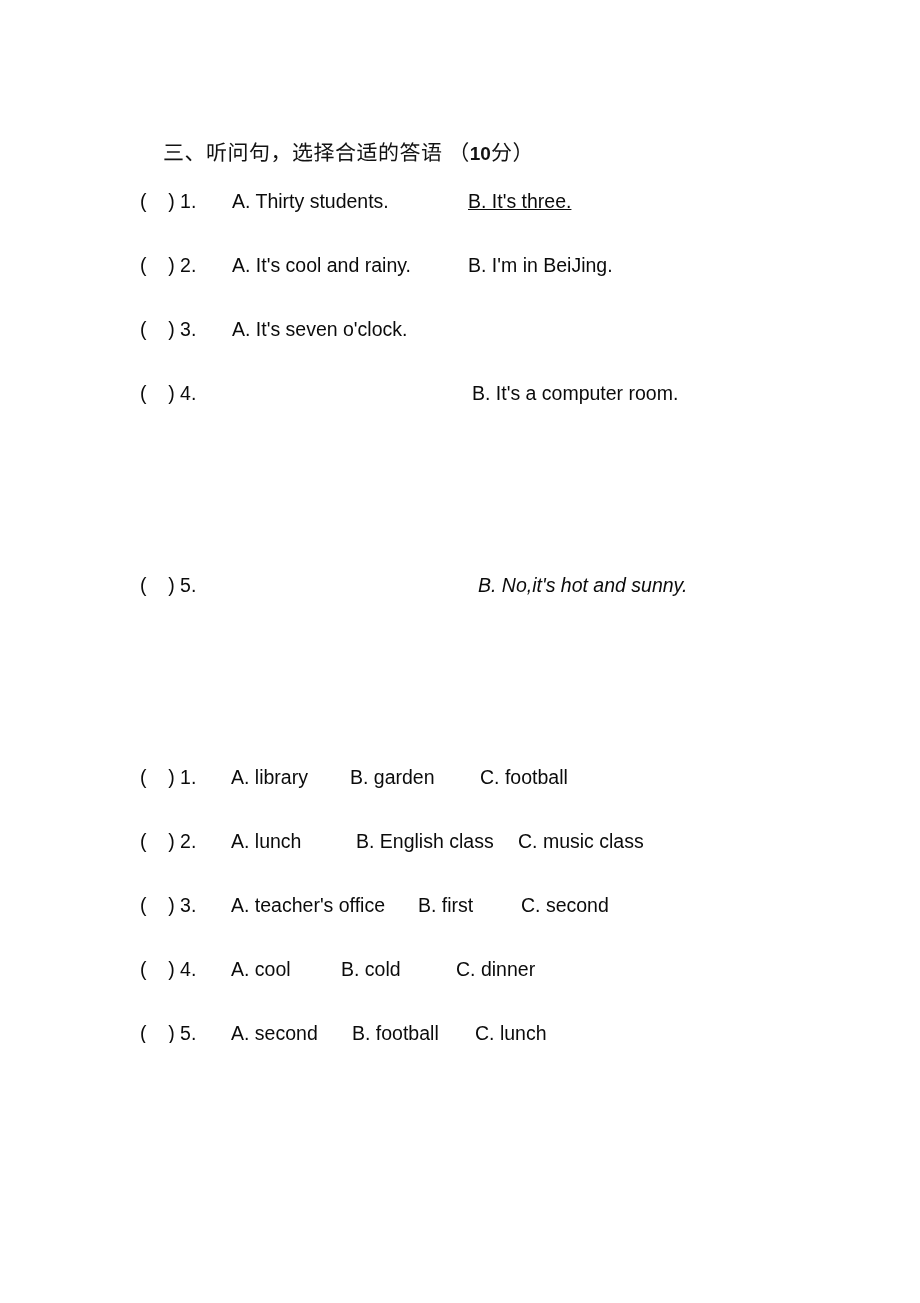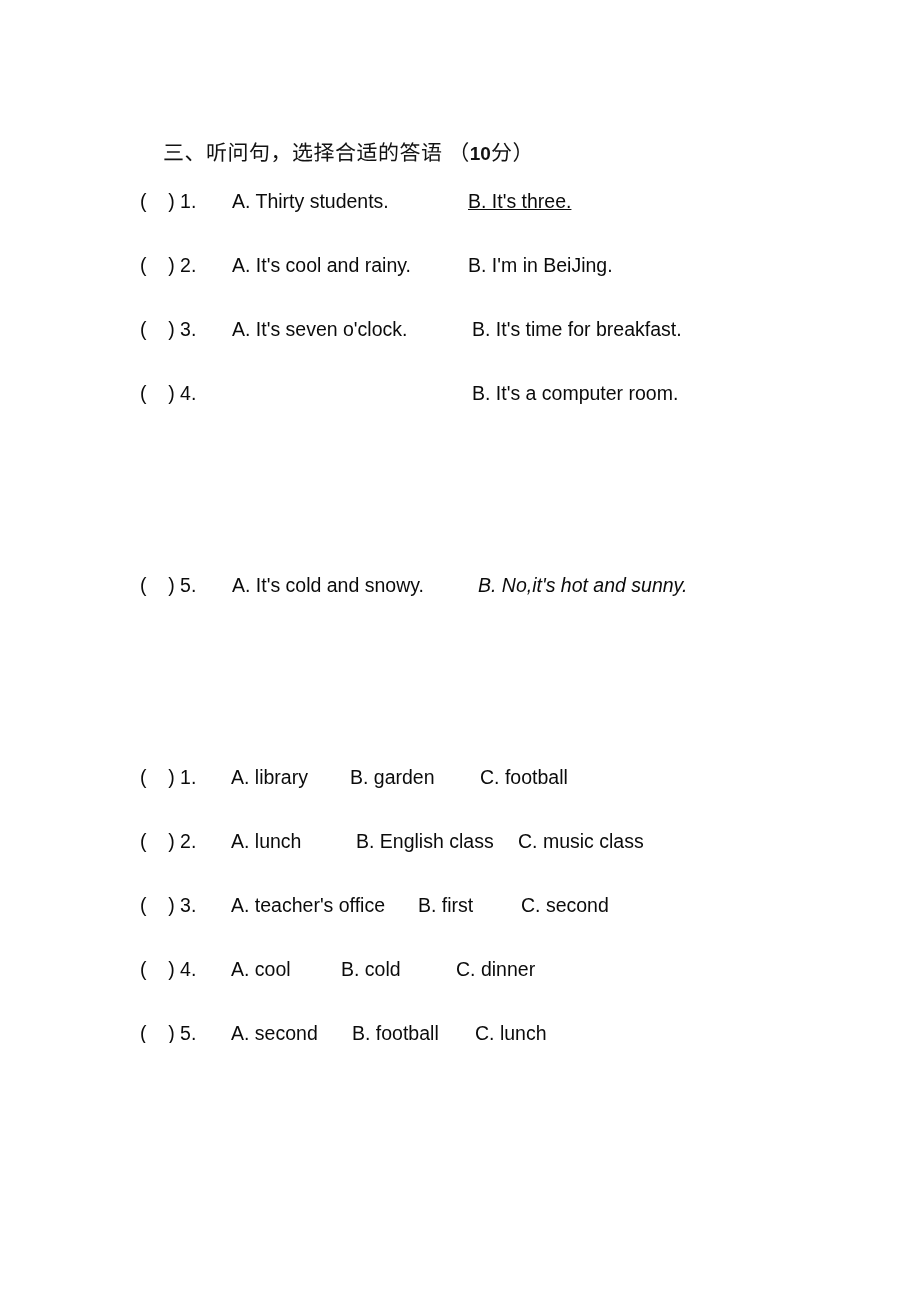--- a/index.html
+++ b/index.html
@@ -78,31 +78,29 @@
 
   <div class="q-row" style="top:252px;">
     <span class="q-cell q-bracket" style="left:140px;">(    ) 2.</span>
     <span class="q-cell" style="left:232px;">A. It's cool and rainy.</span>
     <span class="q-cell" style="left:468px;">B. I'm in BeiJing.</span>
   </div>
 
   <div class="q-row" style="top:316px;">
     <span class="q-cell q-bracket" style="left:140px;">(    ) 3.</span>
     <span class="q-cell" style="left:232px;">A. It's seven o'clock.</span>
-    <span class="q-cell" style="left:472px;">B. It's time for breakfast.</span>
   </div>
 
   <div class="q-row" style="top:380px;">
     <span class="q-cell q-bracket" style="left:140px;">(    ) 4.</span>
     <span class="q-cell" style="left:472px;">B. It's a computer room.</span>
   </div>
 
   <div class="q-row" style="top:572px;">
     <span class="q-cell q-bracket" style="left:140px;">(    ) 5.</span>
-    <span class="q-cell" style="left:232px;">A. It's cold and snowy.</span>
     <span class="q-cell" style="left:478px;font-style:italic;">B. No,it's hot and sunny.</span>
   </div>
 
 
   <div class="q-row" style="top:764px;">
     <span class="q-cell q-bracket" style="left:140px;">(    ) 1.</span>
     <span class="q-cell" style="left:231px;">A. library</span>
     <span class="q-cell" style="left:350px;">B. garden</span>
     <span class="q-cell" style="left:480px;">C. football</span>
   </div>

